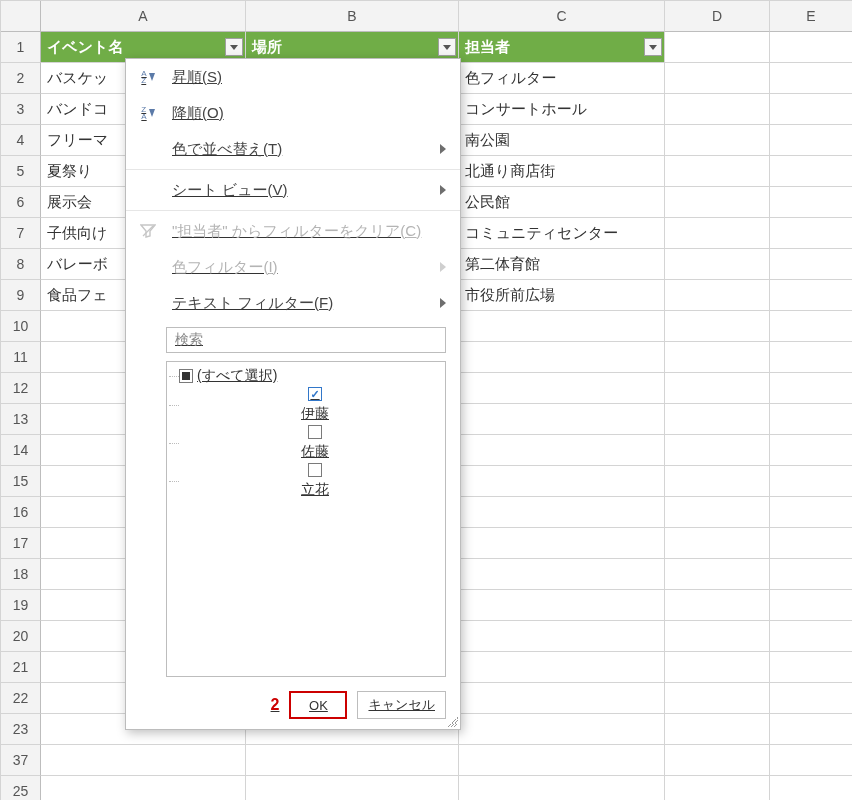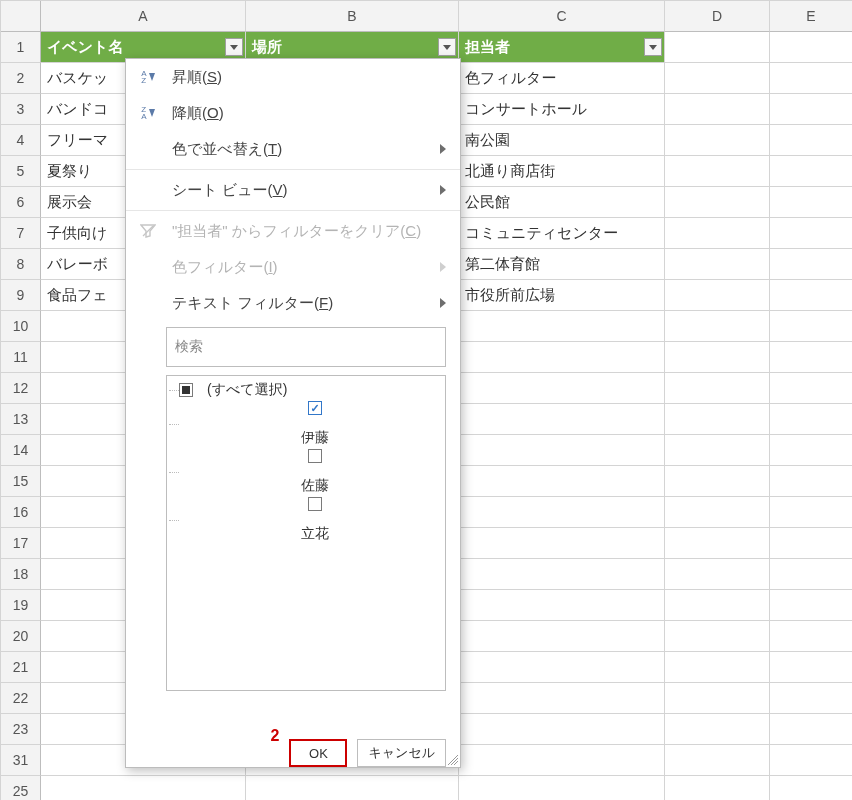--- a/index.html
+++ b/index.html
@@ -85,20 +85,22 @@
     position: absolute;
     left: 125px;
     top: 58px;
     width: 336px;
     background: #fff;
     border: 1px solid #bcbcbc;
     box-shadow: 2px 3px 10px rgba(0,0,0,0.25);
     z-index: 10;
     display: flex;
     flex-direction: column;
+    padding-bottom: 10px;
+    text-decoration: underline;
   }
   .menuitem {
     display: flex;
     align-items: center;
     padding: 8px 14px 8px 12px;
     font-size: 15px;
     color: #444;
     cursor: default;
     gap: 14px;
     min-height: 36px;
@@ -124,40 +126,40 @@
 
   
   .sort-asc::before { content:"A\A Z"; white-space:pre; font-size:8px; line-height:7px; }
   .sort-asc::after  { content:""; margin-left:2px; width:0;height:0;border-left:3px solid transparent;border-right:3px solid transparent;border-top:8px solid #5b7aa8; display:inline-block; vertical-align:middle;}
   .sort-desc::before { content:"Z\A A"; white-space:pre; font-size:8px; line-height:7px; }
   .sort-desc::after { content:""; margin-left:2px; width:0;height:0;border-left:3px solid transparent;border-right:3px solid transparent;border-top:8px solid #5b7aa8; display:inline-block; vertical-align:middle;}
   .funnel-icon svg { width:16px; height:16px; }
 
   .searchbox {
     margin: 6px 14px 4px 40px;
-    height: 40px;
+    height: 26px;
     border: 1px solid #bdbdbd;
     padding: 0 8px;
     font-size: 14px;
     color: #888;
     display: flex;
     align-items: center;
   }
 
   .treebox {
     margin: 4px 14px 8px 40px;
     height: 316px;
     border: 1px solid #bdbdbd;
     padding: 4px 4px;
     overflow: auto;
   }
   .treeitem {
     display: flex;
     align-items: center;
-    gap: 14px;
+    gap: 4px;
     font-size: 14px;
     padding: 1px 0 1px 4px;
     position: relative;
   }
   .treeitem::before{
     content:"";
     position:absolute;
     left:-2px; top:50%;
     width:10px; border-top:1px dotted #bcbcbc;
   }
@@ -191,21 +193,20 @@
   .btn {
     min-width: 58px;
     height: 28px;
     padding: 0 10px;
     border: 1px solid #bdbdbd;
     background: #fff;
     font-size: 13px;
     display: flex;
     align-items: center;
     justify-content: center;
-    margin-top: 34px;
   }
   .btn.ok { border: 2px solid #cc0000; }
 
   .resize-grip{
     position:absolute;
     right:2px; bottom:2px;
     width:10px;height:10px;
     background:
       linear-gradient(135deg, transparent 0 50%, #999 50% 55%, transparent 55% 65%, #999 65% 70%, transparent 70% 80%, #999 80% 85%, transparent 85%);
   }
@@ -360,21 +361,21 @@
     <div class="cell"></div>
     <div class="cell"></div>
     <div class="cell"></div>
     <div class="cell"></div>
     <div class="rowhdr">23</div>
     <div class="cell"></div>
     <div class="cell"></div>
     <div class="cell"></div>
     <div class="cell"></div>
     <div class="cell"></div>
-    <div class="rowhdr">31</div>
+    <div class="rowhdr">37</div>
     <div class="cell"></div>
     <div class="cell"></div>
     <div class="cell"></div>
     <div class="cell"></div>
     <div class="cell"></div>
     <div class="rowhdr">25</div>
     <div class="cell"></div>
     <div class="cell"></div>
     <div class="cell"></div>
     <div class="cell"></div>

